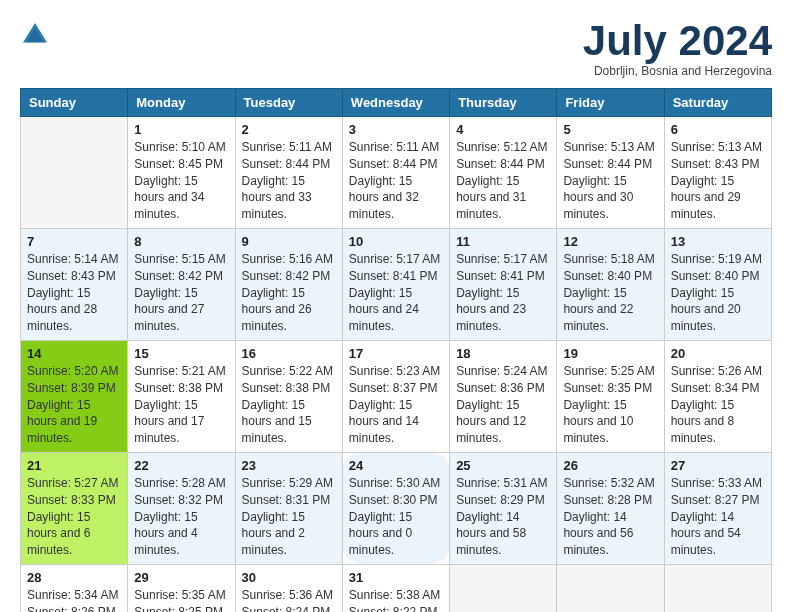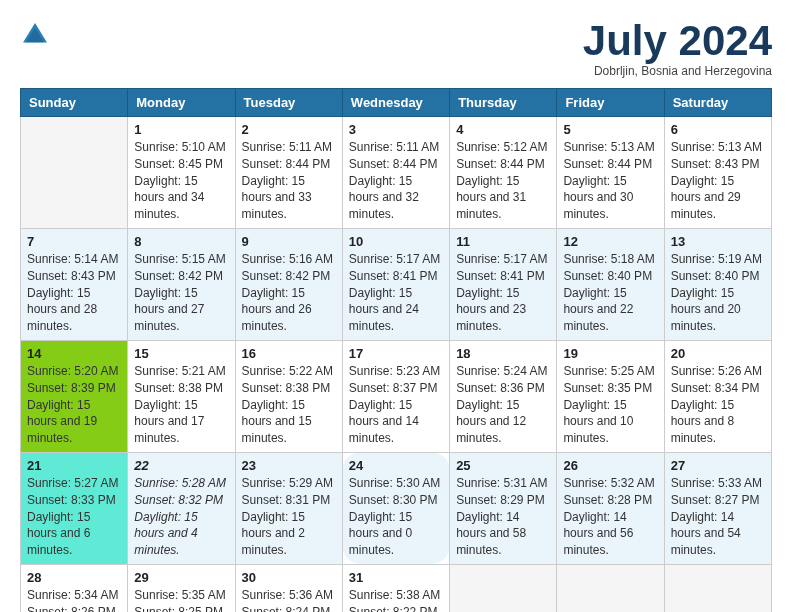--- a/index.html
+++ b/index.html
@@ -235,27 +235,27 @@
         </div>
       </td>
         <td style="background-color: rgb(255, 255, 255);">
         <span class="day-number">20</span>
         <div class="day-info">
           Sunrise: 5:26 AM<br>Sunset: 8:34 PM<br>Daylight: 15 hours and 8 minutes.
         </div>
       </td>
       </tr>
       <tr>
-        <td style="background-color: #5eead4;">
+        <td style="background-color: #bef264;">
         <span class="day-number">21</span>
         <div class="day-info">
           Sunrise: 5:27 AM<br>Sunset: 8:33 PM<br>Daylight: 15 hours and 6 minutes.
         </div>
       </td>
-        <td style="background-color: rgb(234, 244, 251); font-style: italic;">
+        <td style="background-color: rgb(234, 244, 251);">
         <span class="day-number">22</span>
         <div class="day-info">
           Sunrise: 5:28 AM<br>Sunset: 8:32 PM<br>Daylight: 15 hours and 4 minutes.
         </div>
       </td>
         <td style="background-color: rgb(234, 244, 251); margin-left: 19px;">
         <span class="day-number">23</span>
         <div class="day-info">
           Sunrise: 5:29 AM<br>Sunset: 8:31 PM<br>Daylight: 15 hours and 2 minutes.
         </div>

